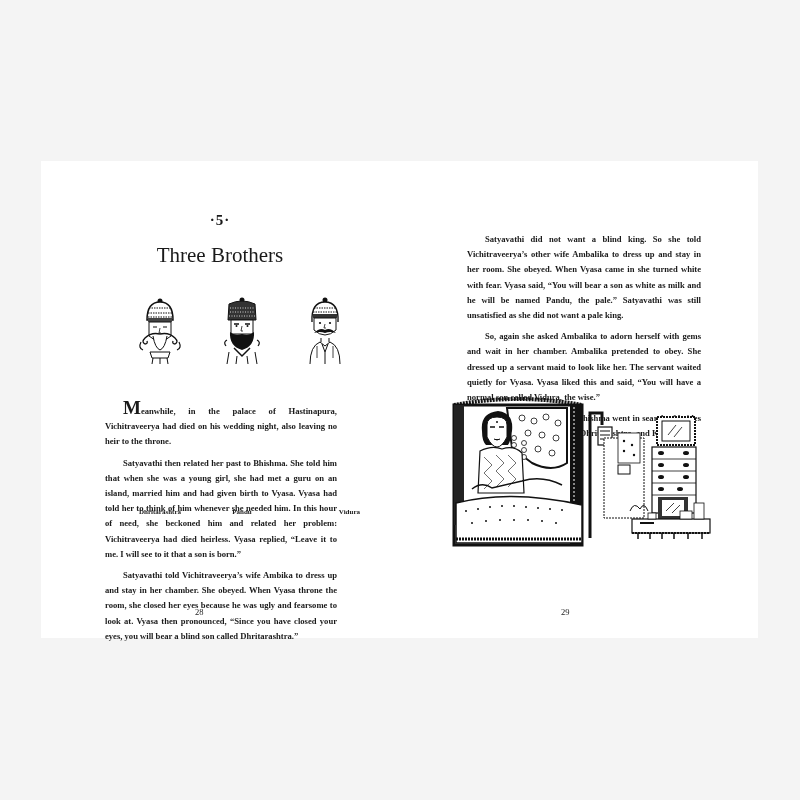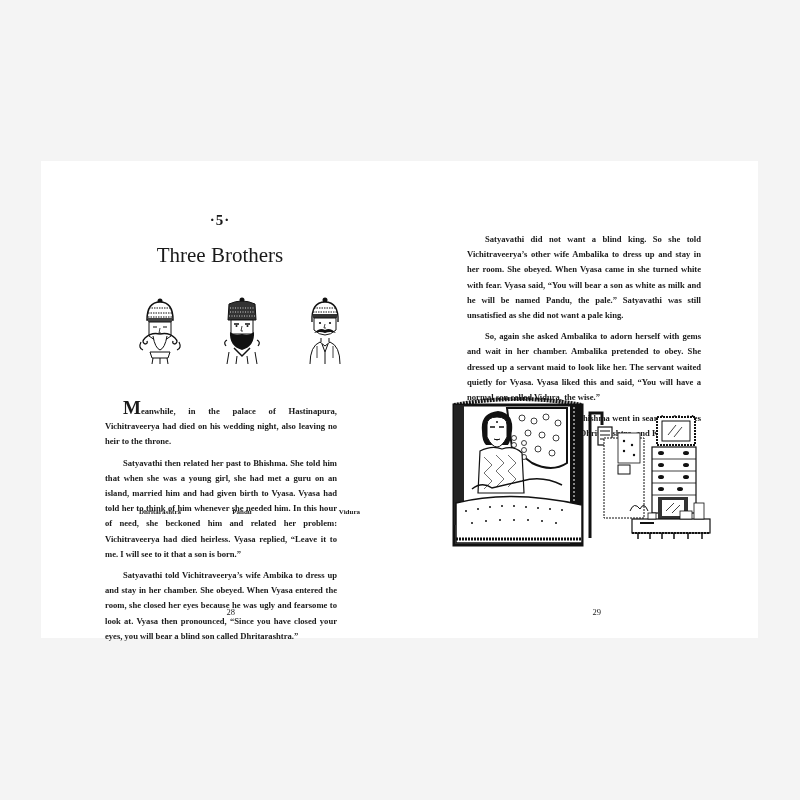--- a/index.html
+++ b/index.html
@@ -37,21 +37,21 @@
   .text-block {
     position: absolute; font-size: 8.6px; line-height: 15.2px;
     text-align: justify; font-weight: 600;
   }
   .text-block p { margin: 0 0 6px 0; text-indent: 18px; }
   .text-block p.first { text-indent: 18px; }
   .dropcap { font-size: 19px; font-weight: bold; line-height: 10px; }
   .left-text { left: 64px; top: 233px; width: 232px; margin-top: 9px; }
   .right-text { left: 68px; top: 35px; width: 234px; margin-top: 36px; }
   .page-number {
-    position: absolute; top: 446px; width: 40px; text-align: right; font-size: 8.5px;
+    position: absolute; top: 446px; width: 40px; text-align: left; font-size: 8.5px;
   }
   .illustration {
     position: absolute; left: 53px; top: 232px; width: 266px; height: 160px;
   }
   .caption {
     position: absolute; left: 0; width: 100%; top: 412px; text-align: center;
     font-size: 7px; font-weight: bold;
   }
 </style>
 </head>
@@ -117,21 +117,21 @@
         </svg>
       </div>
       <div class="portrait-label" style="left:-10px;">Dhritarashtra</div>
       <div class="portrait-label" style="left:72px;">Pandu</div>
       <div class="portrait-label" style="left:155px;text-align:right;">Vidura</div>
     </div>
 
     <div class="text-block left-text">
       <p class="first"><span class="dropcap">M</span><span>eanwhile, in the palace of Hastinapura, Vichitraveerya had died on his wedding night, also leaving no heir to the throne.</span></p>
       <p>Satyavathi then related her past to Bhishma. She told him that when she was a young girl, she had met a guru on an island, married him and had given birth to Vyasa. Vyasa had told her to think of him whenever she needed him. In this hour of need, she beckoned him and related her problem: Vichitraveerya had died heirless. Vyasa replied, “Leave it to me. I will see to it that a son is born.”</p>
-      <p>Satyavathi told Vichitraveerya’s wife Ambika to dress up and stay in her chamber. She obeyed. When Vyasa entered the room, she closed her eyes because he was ugly and fearsome to look at. Vyasa then pronounced, “Since you have closed your eyes, you will bear a blind son called Dhritarashtra.”</p>
+      <p>Satyavathi told Vichitraveerya’s wife Ambika to dress up and stay in her chamber. She obeyed. When Vyasa throne the room, she closed her eyes because he was ugly and fearsome to look at. Vyasa then pronounced, “Since you have closed your eyes, you will bear a blind son called Dhritarashtra.”</p>
     </div>
 
     <div class="page-number" style="left:154px;">28</div>
   </div>
 
   <div class="page page-right">
     <div class="text-block right-text">
       <p>Satyavathi did not want a blind king. So she told Vichitraveerya’s other wife Ambalika to dress up  and stay in her room. She obeyed. When Vyasa came in she turned white with fear. Vyasa said, “You will bear a son as white as milk and he will be named Pandu, the pale.” Satyavathi was still unsatisfied as she did not want a pale king.</p>
       <p>So, again she asked Ambalika to adorn herself with gems and wait in her chamber. Ambalika pretended to obey. She dressed up a servant maid to look like her. The servant waited quietly for Vyasa. Vyasa liked this and said, “You will have a normal son called Vidura, the wise.”</p>
       <p>When the boys grew up, Bhishma went in search of brides for them. He got Gandhari for Dhritarashtra, and Kunthi and</p>

